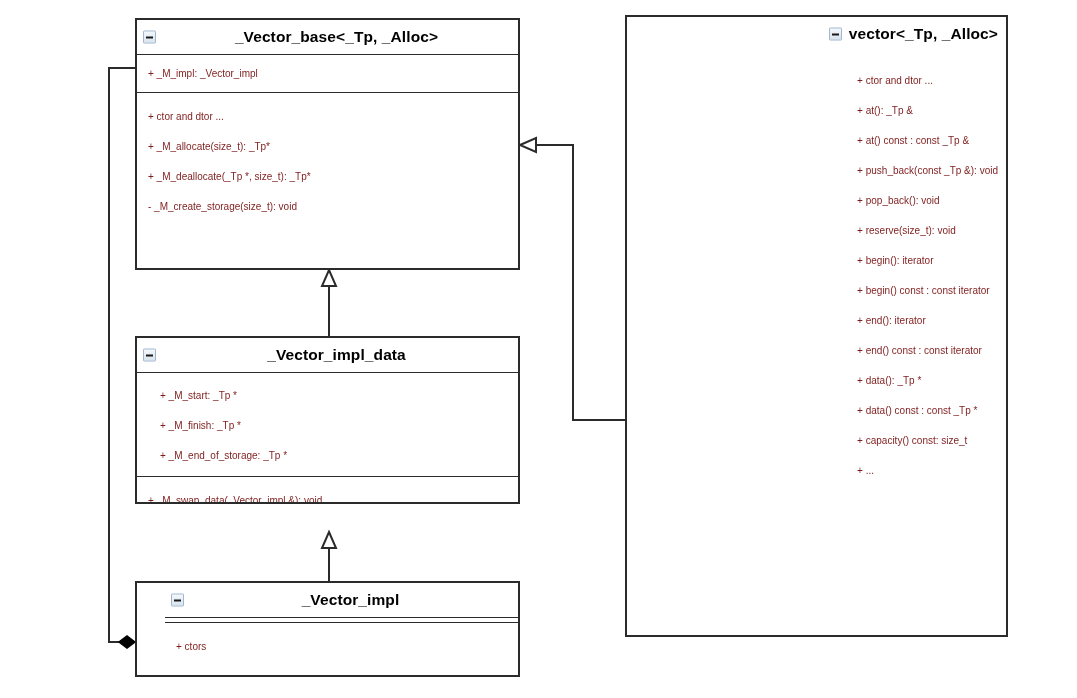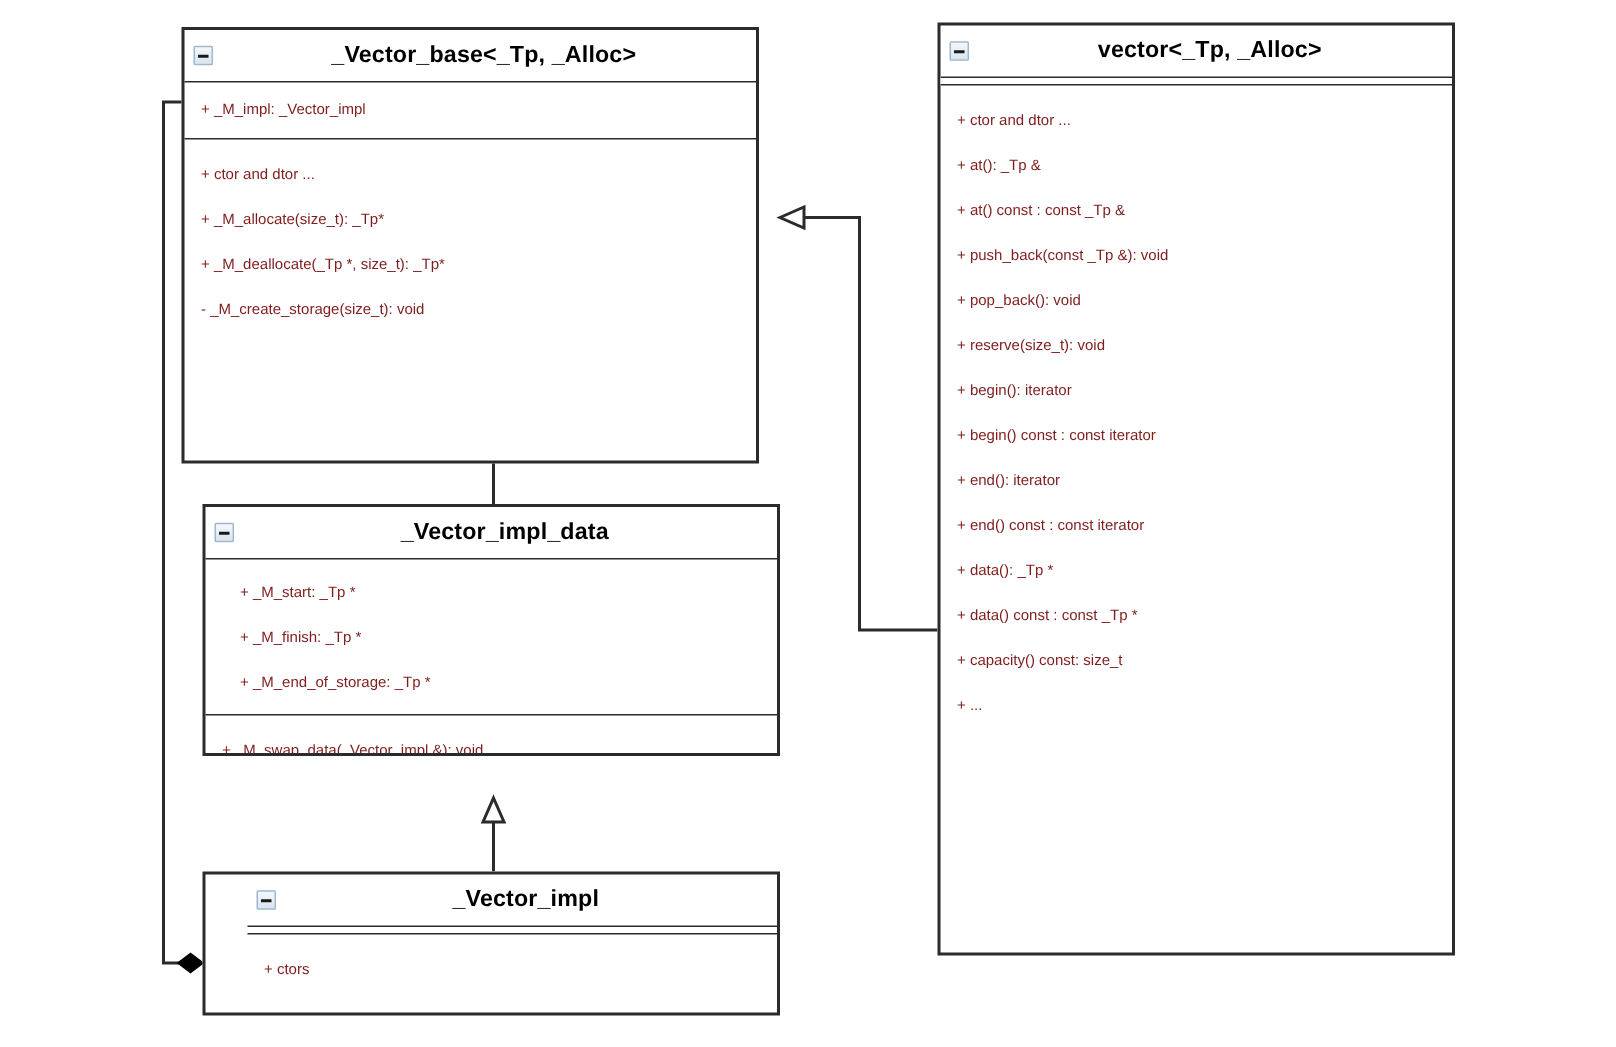--- a/index.html
+++ b/index.html
@@ -127,21 +127,21 @@
       <path d="M 329 581 L 329 547" fill="none" stroke="#2b2b2b" stroke-width="2"></path>
       <polygon points="329,532 336,548 322,548" fill="#ffffff" stroke="#2b2b2b" stroke-width="2" stroke-linejoin="miter"></polygon>
     </g>
 
     <g>
       <path d="M 135 68 L 109 68 L 109 642 L 124 642" fill="none" stroke="#2b2b2b" stroke-width="2"></path>
       <polygon points="135,642 127,636 119,642 127,648" fill="#000000" stroke="#000000" stroke-width="1.5" stroke-linejoin="miter"></polygon>
     </g>
   </svg>
 
-  <div class="uml-class" style="left:121px; top:18px; width:385px; height:291px;">
+  <div class="uml-class" style="left:135px; top:18px; width:385px; height:252px;">
     <div class="uml-title">
       <span class="collapse-icon">
           <i></i>
         </span>
       <span>_Vector_base&lt;_Tp, _Alloc&gt;</span>
     </div>
     <div class="sep"></div>
     <div class="uml-compartment" style="flex:0 0 37px; padding:0; display:flex; align-items:center;">
       <div class="uml-member">+ _M_impl: _Vector_impl</div>
     </div>
@@ -179,21 +179,21 @@
           <i></i>
         </span>
       <span>_Vector_impl</span>
     </div>
     <div class="sep double"></div>
     <div class="uml-compartment" style="flex:1 1 auto; padding-top:9px;">
       <div class="uml-member">+ ctors</div>
     </div>
   </div>
 
-  <div class="uml-class" style="left:625px; top:15px; width:345px; height:622px;">
+  <div class="uml-class" style="left:625px; top:15px; width:383px; height:622px;align-items:flex-end;">
     <div class="uml-title">
       <span class="collapse-icon">
           <i></i>
         </span>
       <span>vector&lt;_Tp, _Alloc&gt;</span>
     </div>
     <div class="sep double"></div>
     <div class="uml-compartment" style="flex:1 1 auto; padding-top:9px;">
       <div class="uml-member">+ ctor and dtor ...</div>
       <div class="uml-member">+ at():  _Tp &amp;</div>

